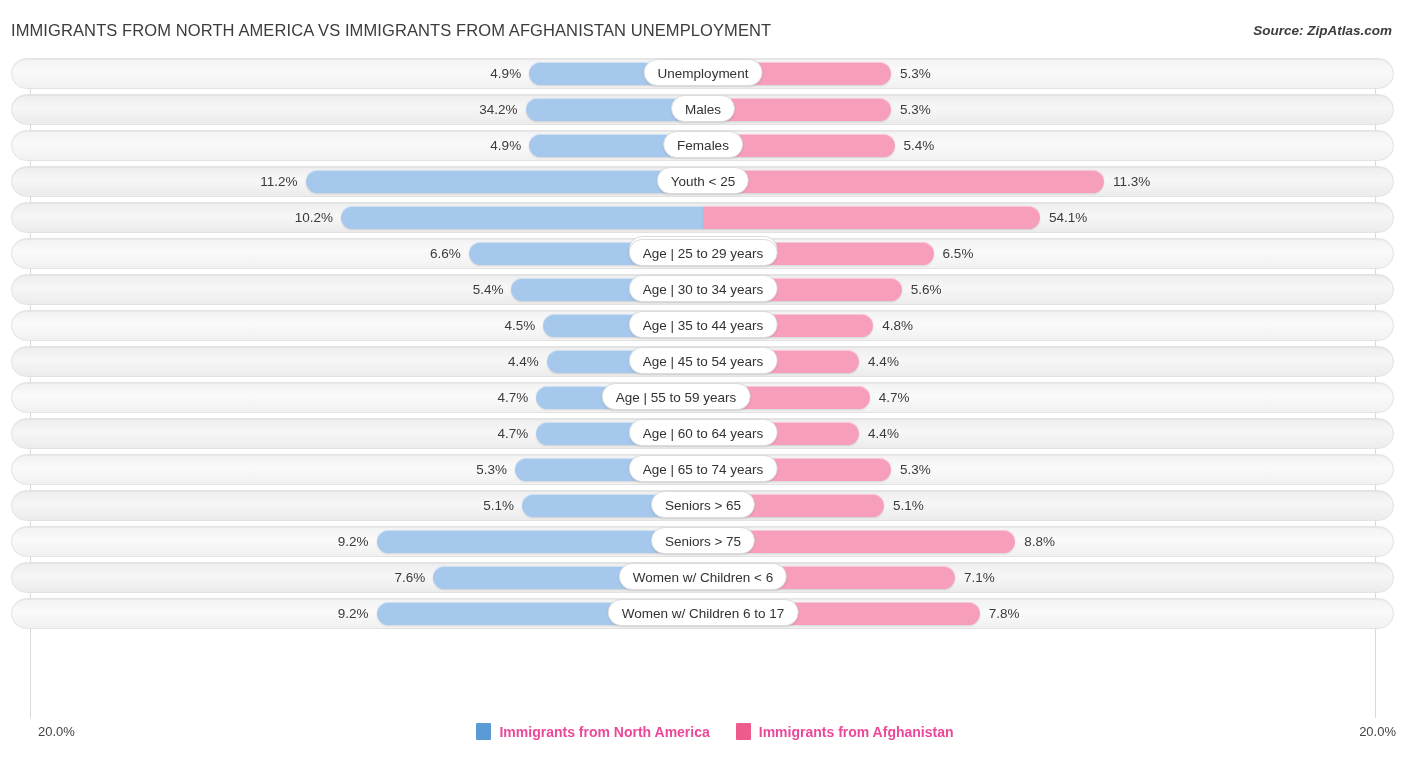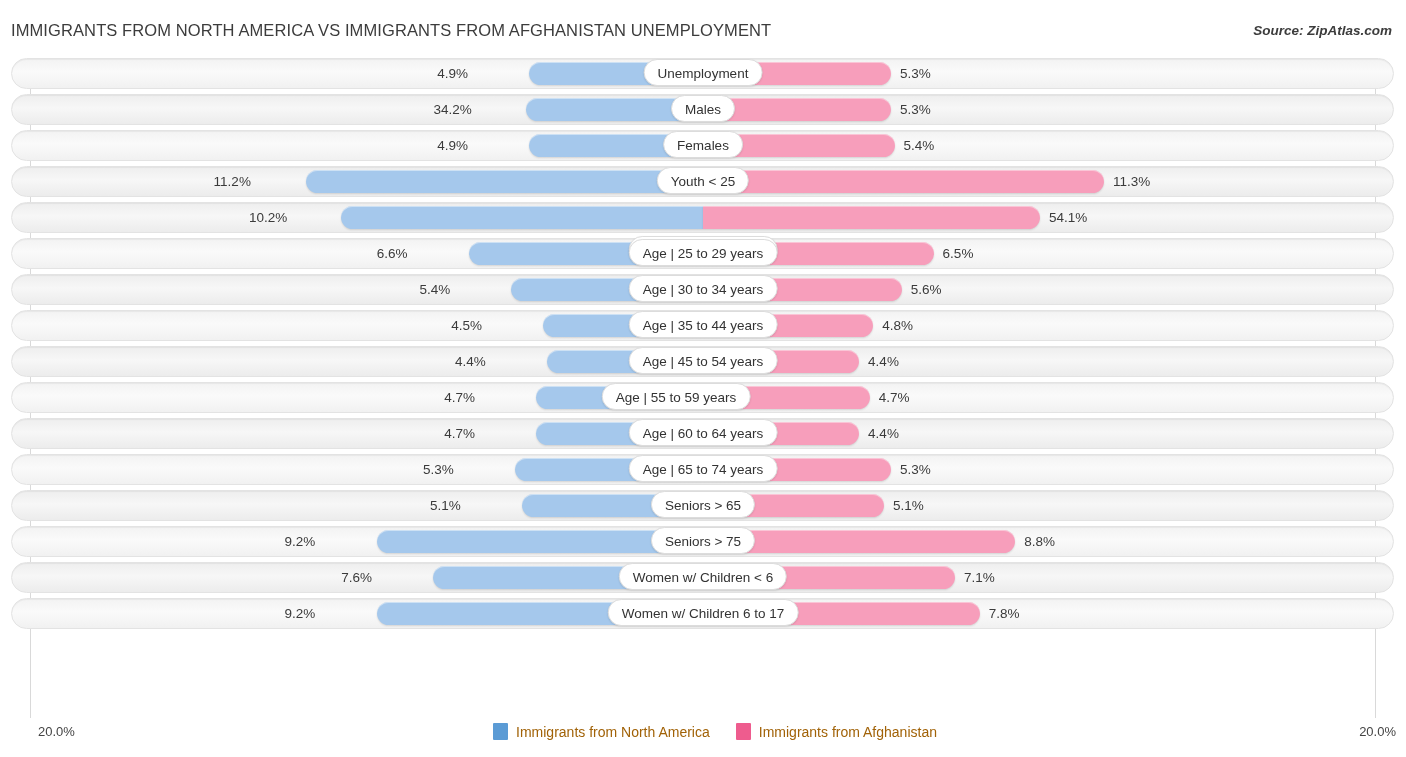--- a/index.html
+++ b/index.html
@@ -111,21 +111,21 @@
   
   .val {
     position: absolute;
     top: 0;
     height: 31px;
     line-height: 31px;
     font-size: 13.5px;
     color: #3b3b3b;
     white-space: nowrap;
   }
-  .val.left  { }
+  .val.left  { text-align: right; }
   .val.right { text-align: left; }
   .val.inside {
     color: #ffffff;
     font-size: 13.5px;
   }
 
   
   .pill {
     position: absolute;
     top: 1px;
@@ -170,22 +170,23 @@
     display: flex;
     justify-content: center;
     align-items: center;
     gap: 26px;
   }
   .legend-item {
     display: flex;
     align-items: center;
     gap: 8px;
     font-size: 14px;
-    color: #a16207;
-    white-space: nowrap;
+    color: #ec4899;
+    white-space: nowrap;
+    font-weight: bold;
   }
   .swatch {
     width: 15px;
     height: 17px;
     border-radius: 1px;
     display: inline-block;
   }
 </style>
 </head>
 <body>

